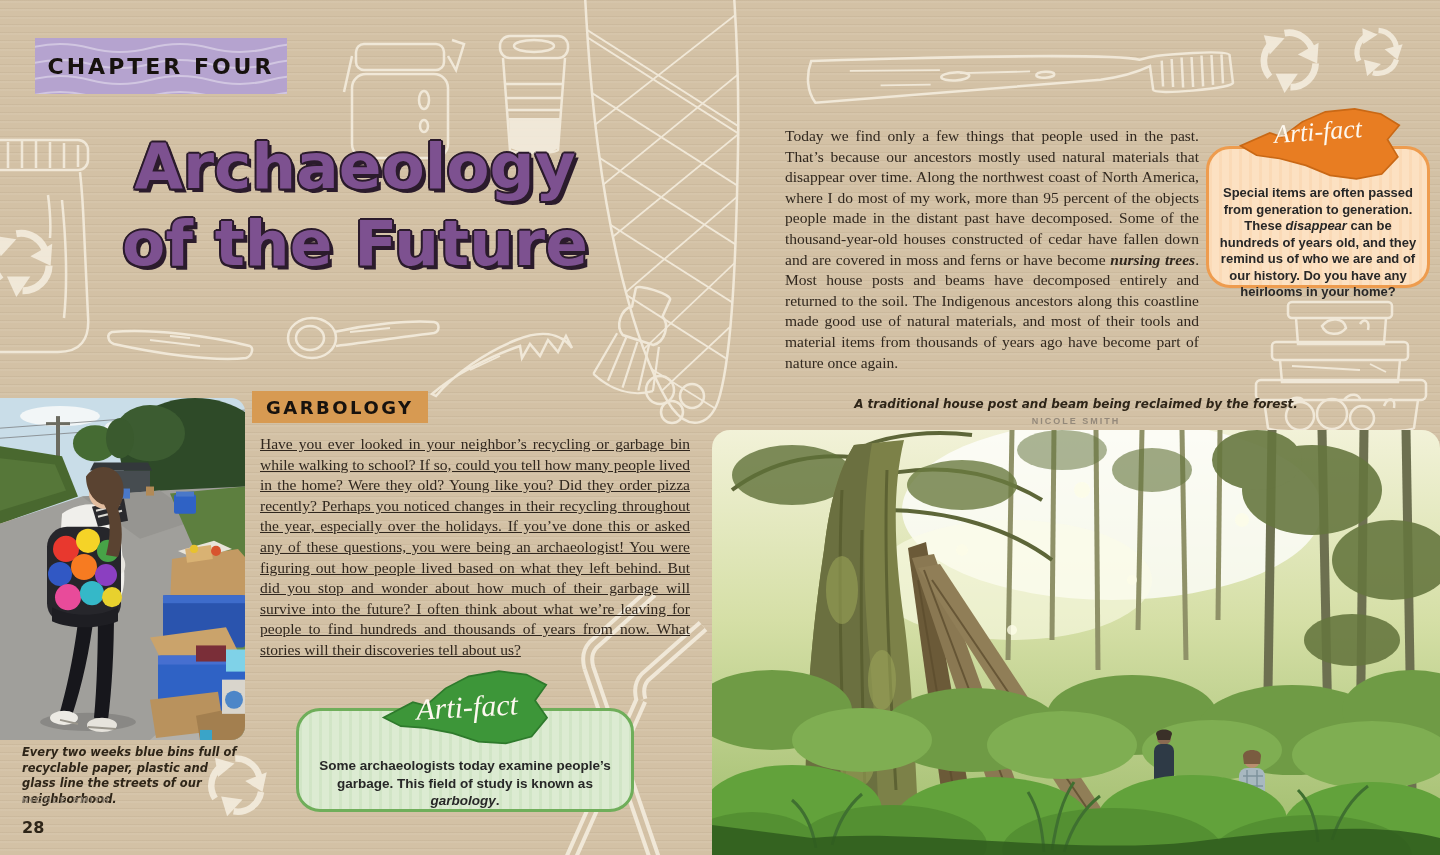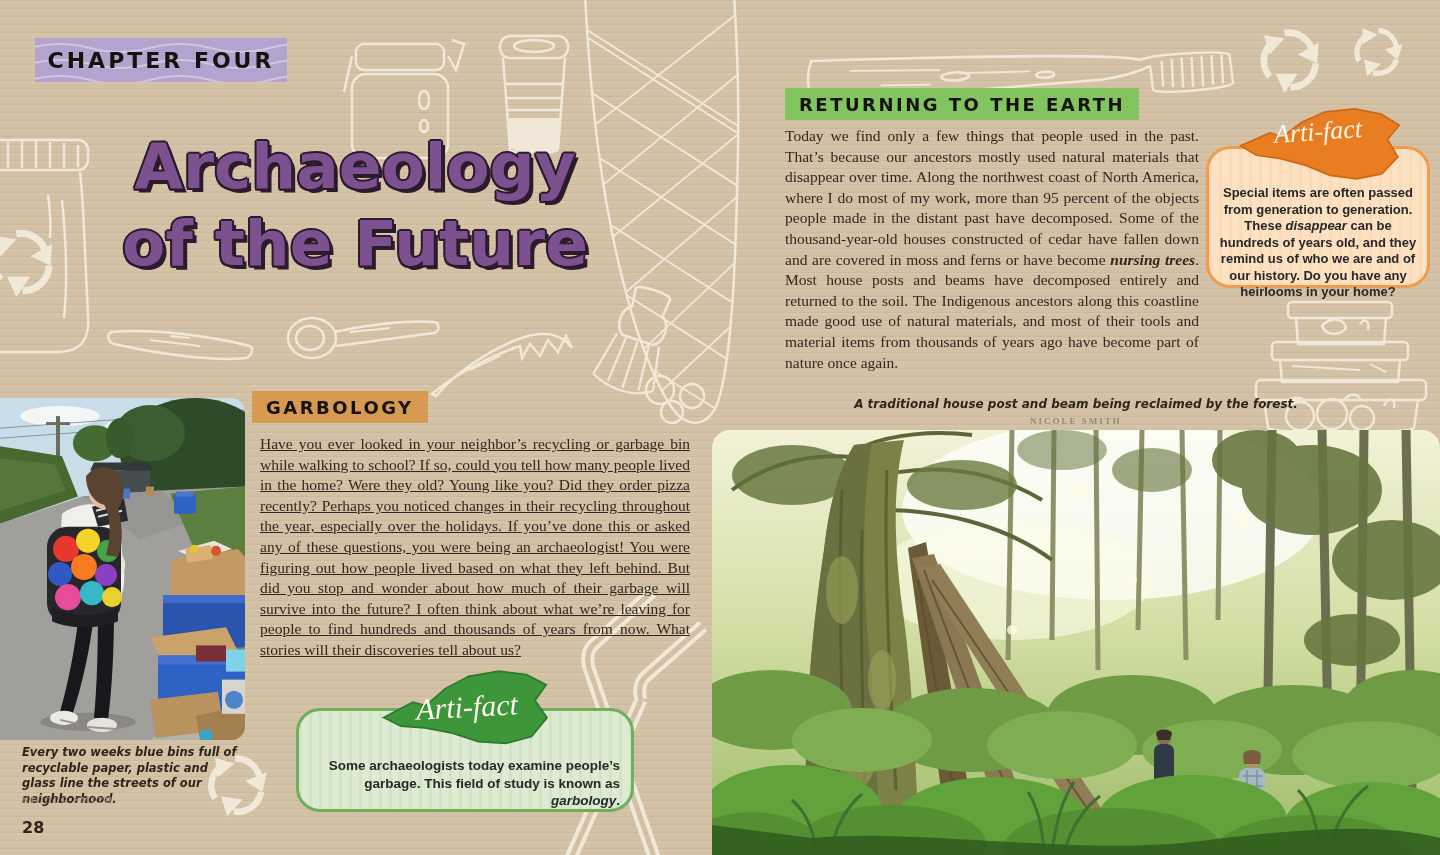--- a/index.html
+++ b/index.html
@@ -8,21 +8,21 @@
     position:relative; width:1440px; height:855px; overflow:hidden;
     background-color:#d3c1a5;
     background-image:repeating-linear-gradient(180deg,
       rgba(120,100,70,.08) 0 1.5px, rgba(255,255,255,.06) 1.5px 3px, rgba(0,0,0,0) 3px 8px);
     font-family:"Liberation Sans", sans-serif;
   }
   .doodles { position:absolute; left:0; top:0; width:1440px; height:855px; }
 
   
   .chapter-box{
-    position:absolute; left:35px; top:38px; width:252px; height:44px;
+    position:absolute; left:35px; top:38px; width:252px; height:56px;
     background:#b5a3cf; display:flex; align-items:center; justify-content:center;
     overflow:hidden;
   }
   .chapter-box svg{ position:absolute; inset:0; }
   .chapter-label{
     position:relative; color:#17120e; font-size:22px; letter-spacing:3px;
     font-weight:600; font-family:"DejaVu Sans", sans-serif;
   }
 
   
@@ -63,21 +63,21 @@
   .photo svg{ display:block; width:100%; height:100%; }
 
   
   .caption{
     font-family:"DejaVu Sans", sans-serif; font-weight:bold; font-style:italic;
     color:#2e2518; font-size:11.5px; line-height:15.5px;
   }
   #left-caption{ position:absolute; left:22px; top:745px; width:220px; }
   #left-credit{ position:absolute; left:22px; top:795px; }
   .credit{
-    font-family:Liberation Serif, serif; font-size:9px; letter-spacing:2px;
+    font-family:Liberation Sans, sans-serif; font-size:9px; letter-spacing:2px;
     color:#94897a; font-weight:600;
   }
   #right-caption{ position:absolute; left:712px; top:397px; width:728px; text-align:center; font-size:12px;}
   #right-credit{ position:absolute; left:712px; top:416px; width:728px; text-align:center; }
   #page-num{
     position:absolute; left:22px; top:818px; font-family:"DejaVu Sans", sans-serif;
     font-weight:bold; font-size:16px; color:#2e2518;
   }
 
   
@@ -89,21 +89,21 @@
   }
   #orange-box{
     left:1206px; top:146px; width:224px; height:142px;
     background:#fce1c2; border:3px solid #ee9c4e;
     background-image:repeating-linear-gradient(90deg, rgba(238,156,78,.10) 0 3px, rgba(0,0,0,0) 3px 10px);
   }
   .af-text{
     position:absolute; text-align:center; font-weight:bold; color:#272727;
     font-family:"Liberation Sans", sans-serif;
   }
-  #green-text{ left:310px; top:757px; width:310px; font-size:13.5px; line-height:17.5px;text-align:right; }
+  #green-text{ left:310px; top:757px; width:310px; font-size:13.5px; line-height:17.5px; }
   #orange-text{ left:1216px; top:185px; width:204px; font-size:13px; line-height:16.5px; }
   .arrowhead{ position:absolute; }
   #green-arrow{ left:372px; top:666px; width:185px; height:86px; }
   #orange-arrow{ left:1236px; top:101px; width:166px; height:84px; transform:rotate(4deg); }
   .af-label{
     position:absolute; font-family:"Liberation Serif", serif; font-style:italic;
     color:#fdf8ef; text-align:center;
   }
   #green-label{ left:402px; top:690px; width:130px; font-size:30px; transform:rotate(-3deg); }
   #orange-label{ left:1243px; top:117px; width:150px; font-size:26px; transform:rotate(-4deg); }
@@ -330,21 +330,20 @@
   <div class="sec-head" id="garb-head">GARBOLOGY</div>
   <p class="body-text" id="left-body">Have you ever looked in your neighbor’s recycling or garbage bin while walking to school? If so, could you tell how many people lived in the home? Were they old? Young like you? Did they order pizza recently? Perhaps you noticed changes in their recycling throughout the year, especially over the holidays. If you’ve done this or asked any of these questions, you were being an archaeologist! You were figuring out how people lived based on what they left behind. But did you stop and wonder about how much of their garbage will survive into the future? I often think about what we’re leaving for people to find hundreds and thousands of years from now. What stories will their discoveries tell about us?</p>
 
   <div class="af-box" id="green-box"></div>
   <svg class="arrowhead" id="green-arrow" viewBox="0 0 200 100">
     <path d="M6,60 L40,42 L55,46 L78,26 L105,12 L140,6 L172,10 L195,22 L182,40 L196,60 L178,82 L148,90 L116,88 L86,78 L54,72 L26,70 Z" fill="#3d9639" stroke="#2e7a2c" stroke-width="2"></path>
   </svg>
   <div class="af-label" id="green-label">Arti-fact</div>
   <div class="af-text" id="green-text"><span>Some archaeologists today examine people’s garbage. This field of study is known as </span><span class="bi" style="font-weight:bold;font-style:italic">garbology</span><span>.</span></div>
 
-  <div class="sec-head" id="ret-head">RETURNING TO THE EARTH</div>
   <p class="body-text" id="right-body"><span>Today we find only a few things that people used in the past. That’s because our ancestors mostly used natural materials that disappear over time. Along the northwest coast of North America, where I do most of my work, more than 95 percent of the objects people made in the distant past have decomposed. Some of the thousand-year-old houses constructed of cedar have fallen down and are covered in moss and ferns or have become </span><span class="bi">nursing trees</span><span>. Most house posts and beams have decomposed entirely and returned to the soil. The Indigenous ancestors along this coastline made good use of natural materials, and most of their tools and material items from thousands of years ago have become part of nature once again.</span></p>
 
   <div class="af-box" id="orange-box"></div>
   <svg class="arrowhead" id="orange-arrow" viewBox="0 0 200 100">
     <path d="M6,60 L40,42 L55,46 L78,26 L105,12 L140,6 L172,10 L195,22 L182,40 L196,60 L178,82 L148,90 L116,88 L86,78 L54,72 L26,70 Z" fill="#e87d22" stroke="#c96815" stroke-width="2"></path>
   </svg>
   <div class="af-label" id="orange-label">Arti-fact</div>
   <div class="af-text" id="orange-text"><span>Special items are often passed from generation to generation. These </span><span class="bi" style="font-weight:bold;font-style:italic">disappear</span><span> can be hundreds of years old, and they remind us of who we are and of our history. Do you have any heirlooms in your home?</span></div>
 
   <div class="caption" id="right-caption">A traditional house post and beam being reclaimed by the forest.</div>

